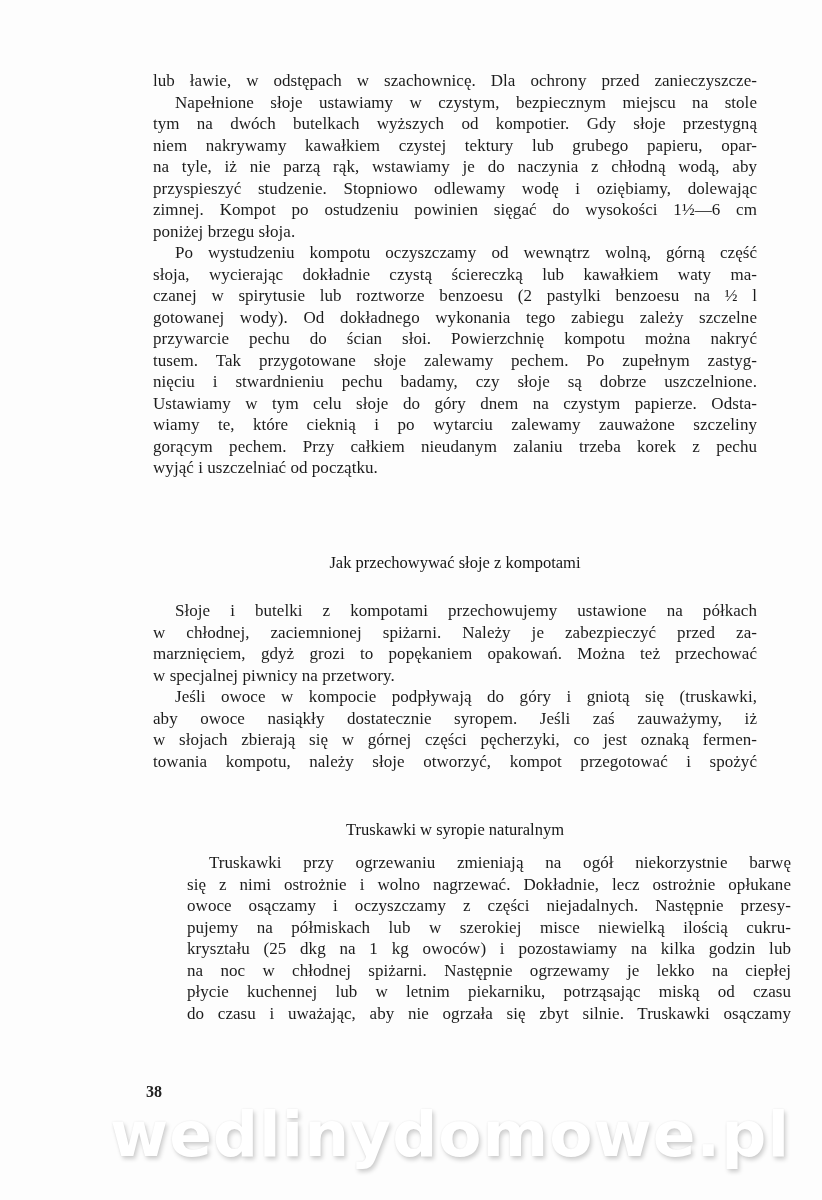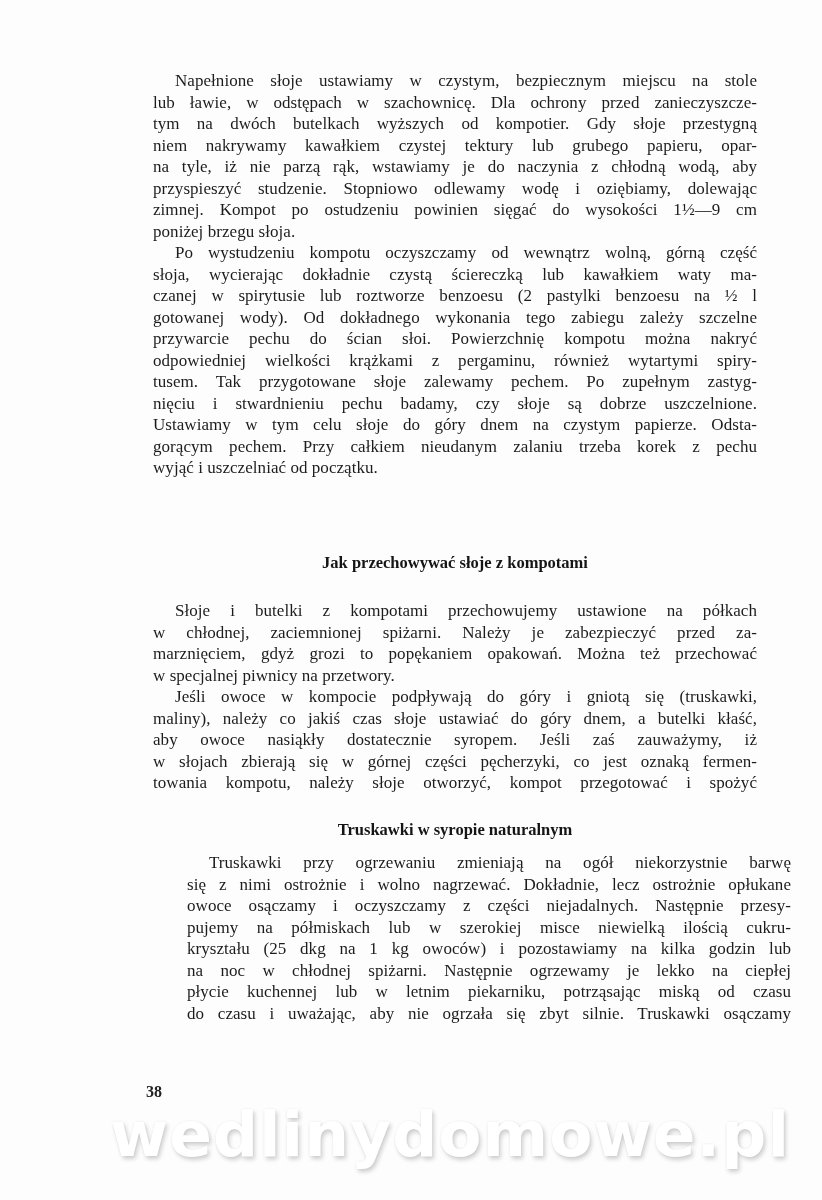--- a/index.html
+++ b/index.html
@@ -40,21 +40,21 @@
       text-align-last: left;
     }
     .line.indent {
       padding-left: 22px;
     }
     .heading {
       position: absolute;
       left: 153px;
       width: 604px;
       text-align: center;
-      font-weight: bold;
+      font-weight: normal;
       font-size: 16.5px;
       line-height: 20px;
       color: #151515;
     }
     #block1 { top: 70px; }
     #heading1 { top: 553px; }
     #block2 { top: 600px; }
     #heading2 { top: 820px; }
     #block3 { top: 852px; margin-left: 34px; }
     .page-number {
@@ -79,56 +79,55 @@
       white-space: nowrap;
     }
   </style>
 </head>
 <body>
 
 <div class="page">
 
   <div class="textblock" id="block1">
     <div>
+      <span class="line">lub ławie, w odstępach w szachownicę. Dla ochrony przed zanieczyszcze-</span>
       <span class="line indent">Napełnione słoje ustawiamy w czystym, bezpiecznym miejscu na stole</span>
-      <span class="line">lub ławie, w odstępach w szachownicę. Dla ochrony przed zanieczyszcze-</span>
       <span class="line">tym na dwóch butelkach wyższych od kompotier. Gdy słoje przestygną</span>
       <span class="line">niem nakrywamy kawałkiem czystej tektury lub grubego papieru, opar-</span>
       <span class="line">na tyle, iż nie parzą rąk, wstawiamy je do naczynia z chłodną wodą, aby</span>
       <span class="line">przyspieszyć studzenie. Stopniowo odlewamy wodę i oziębiamy, dolewając</span>
-      <span class="line">zimnej. Kompot po ostudzeniu powinien sięgać do wysokości 1½—9 cm</span>
+      <span class="line">zimnej. Kompot po ostudzeniu powinien sięgać do wysokości 1½—6 cm</span>
       <span class="line last">poniżej brzegu słoja.</span>
     </div>
     <div>
       <span class="line indent">Po wystudzeniu kompotu oczyszczamy od wewnątrz wolną, górną część</span>
       <span class="line">słoja, wycierając dokładnie czystą ściereczką lub kawałkiem waty ma-</span>
       <span class="line">czanej w spirytusie lub roztworze benzoesu (2 pastylki benzoesu na ½ l</span>
       <span class="line">gotowanej wody). Od dokładnego wykonania tego zabiegu zależy szczelne</span>
       <span class="line">przywarcie pechu do ścian słoi. Powierzchnię kompotu można nakryć</span>
-      <span class="line">odpowiedniej wielkości krążkami z pergaminu, również wytartymi spiry-</span>
       <span class="line">tusem. Tak przygotowane słoje zalewamy pechem. Po zupełnym zastyg-</span>
       <span class="line">nięciu i stwardnieniu pechu badamy, czy słoje są dobrze uszczelnione.</span>
       <span class="line">Ustawiamy w tym celu słoje do góry dnem na czystym papierze. Odsta-</span>
+      <span class="line">wiamy te, które cieknią i po wytarciu zalewamy zauważone szczeliny</span>
       <span class="line">gorącym pechem. Przy całkiem nieudanym zalaniu trzeba korek z pechu</span>
       <span class="line last">wyjąć i uszczelniać od początku.</span>
     </div>
   </div>
 
   <div class="heading" id="heading1">Jak przechowywać słoje z kompotami</div>
 
   <div class="textblock" id="block2">
     <div>
       <span class="line indent">Słoje i butelki z kompotami przechowujemy ustawione na półkach</span>
       <span class="line">w chłodnej, zaciemnionej spiżarni. Należy je zabezpieczyć przed za-</span>
       <span class="line">marznięciem, gdyż grozi to popękaniem opakowań. Można też przechować</span>
       <span class="line last">w specjalnej piwnicy na przetwory.</span>
     </div>
     <div>
       <span class="line indent">Jeśli owoce w kompocie podpływają do góry i gniotą się (truskawki,</span>
-      <span class="line">maliny), należy co jakiś czas słoje ustawiać do góry dnem, a butelki kłaść,</span>
       <span class="line">aby owoce nasiąkły dostatecznie syropem. Jeśli zaś zauważymy, iż</span>
       <span class="line">w słojach zbierają się w górnej części pęcherzyki, co jest oznaką fermen-</span>
       <span class="line">towania kompotu, należy słoje otworzyć, kompot przegotować i spożyć</span>
     </div>
   </div>
 
   <div class="heading" id="heading2">Truskawki w syropie naturalnym</div>
 
   <div class="textblock" id="block3">
     <div>

